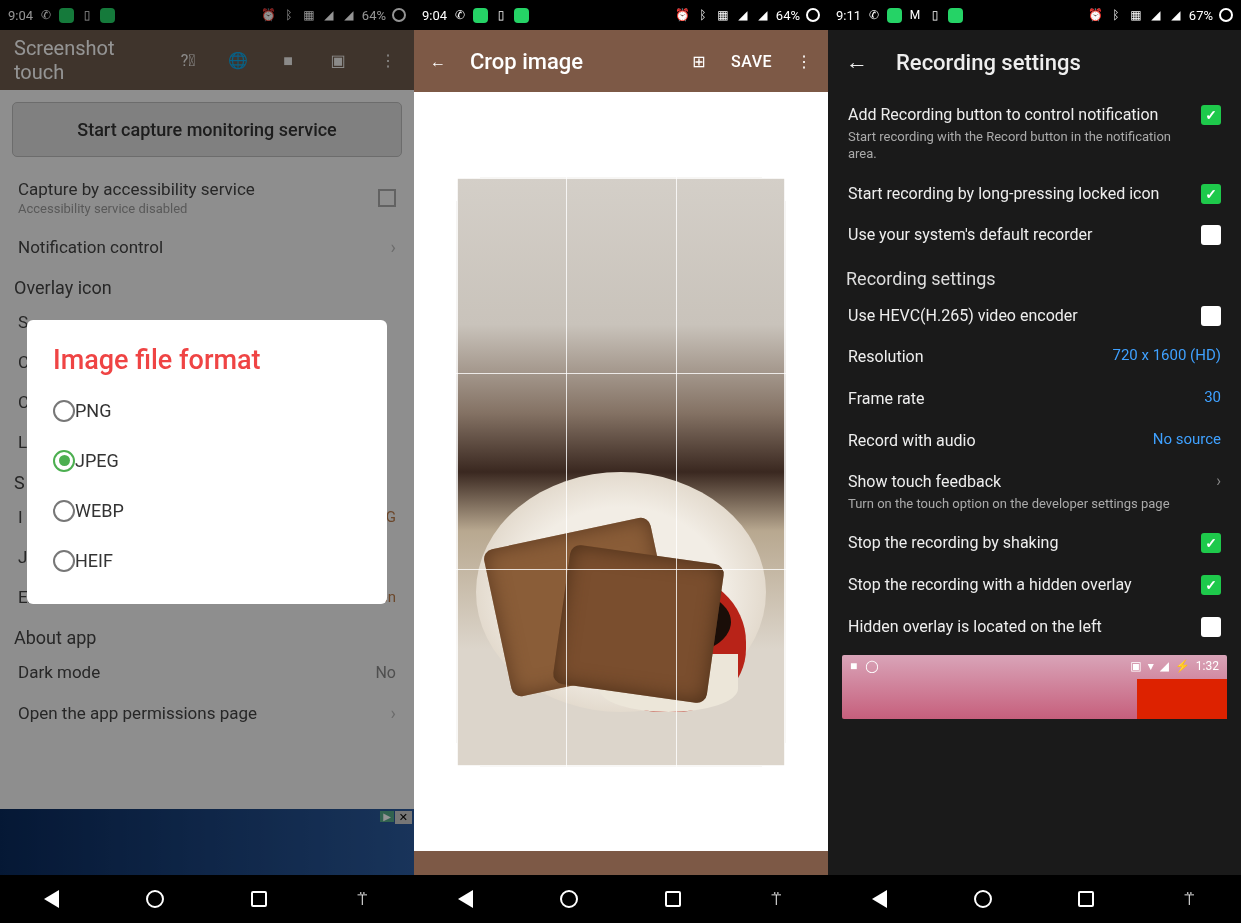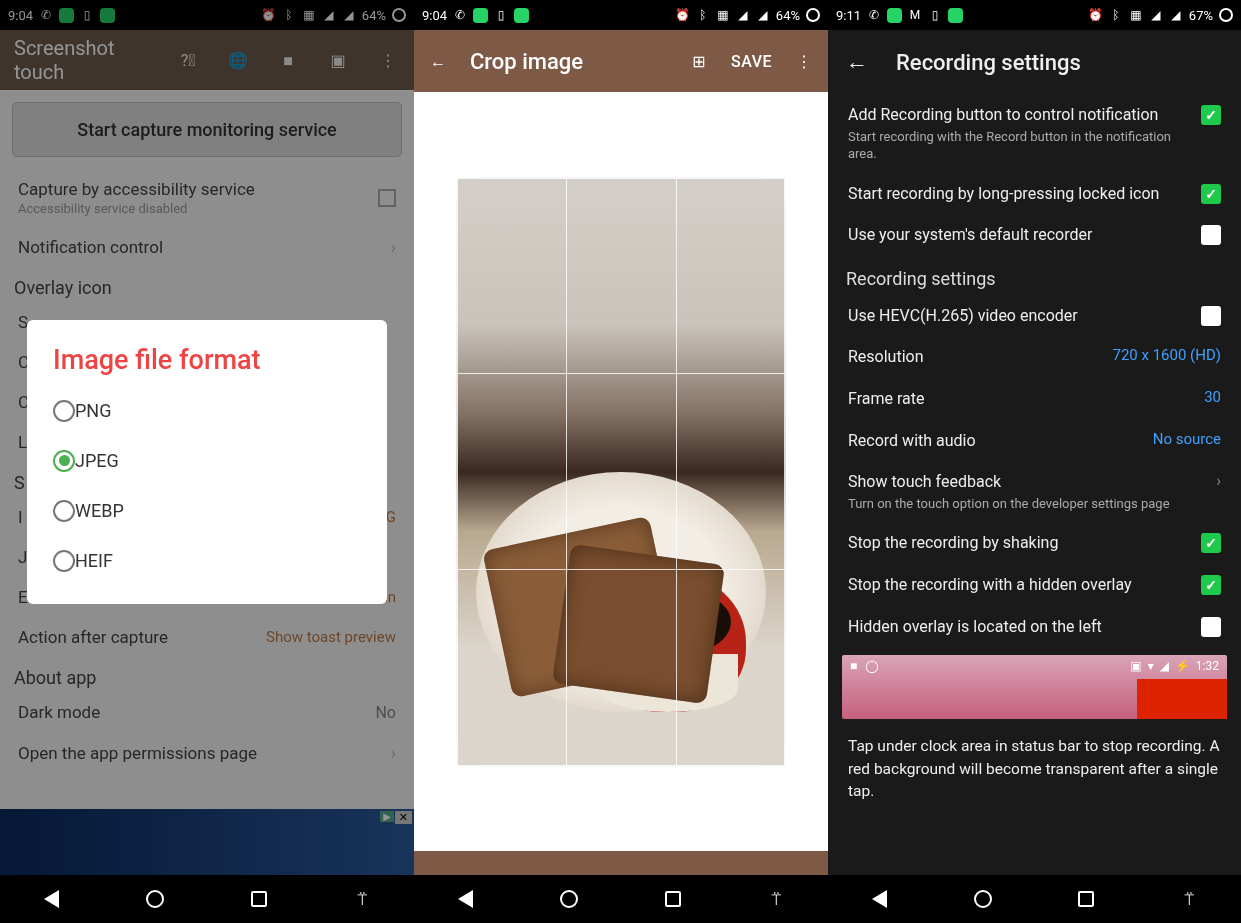--- a/index.html
+++ b/index.html
@@ -154,24 +154,20 @@
         <span>I</span>
         <span class="value">G</span>
       </div>
     <div class="row">
         <span>J</span>
       </div>
     <div class="row">
       <span>Exclude status bar</span>
       <span class="value">Fullscreen</span>
     </div>
-    <div class="row">
-      <span>Action after capture</span>
-      <span class="value">Show toast preview</span>
-    </div>
     <div class="section">About app</div>
     <div class="row">
       <span>Dark mode</span>
       <span class="value-no">No</span>
     </div>
     <div class="row">
       <span>Open the app permissions page</span>
       <span class="chev">›</span>
     </div>
   </div>
@@ -374,21 +370,20 @@
           <span>▣</span>
           <span>▾</span>
           <span>◢</span>
           <span>⚡</span>
           <span>1:32</span>
         </span>
       </div>
       <div class="redbox"></div>
     </div>
 
-    <div class="helptext">Tap under clock area in status bar to stop recording. A red background will become transparent after a single tap.</div>
   </div>
 
   <div class="navbar">
     <div class="navbtn">
         <div class="tri"></div>
       </div>
     <div class="navbtn">
         <div class="circ-o"></div>
       </div>
     <div class="navbtn">

